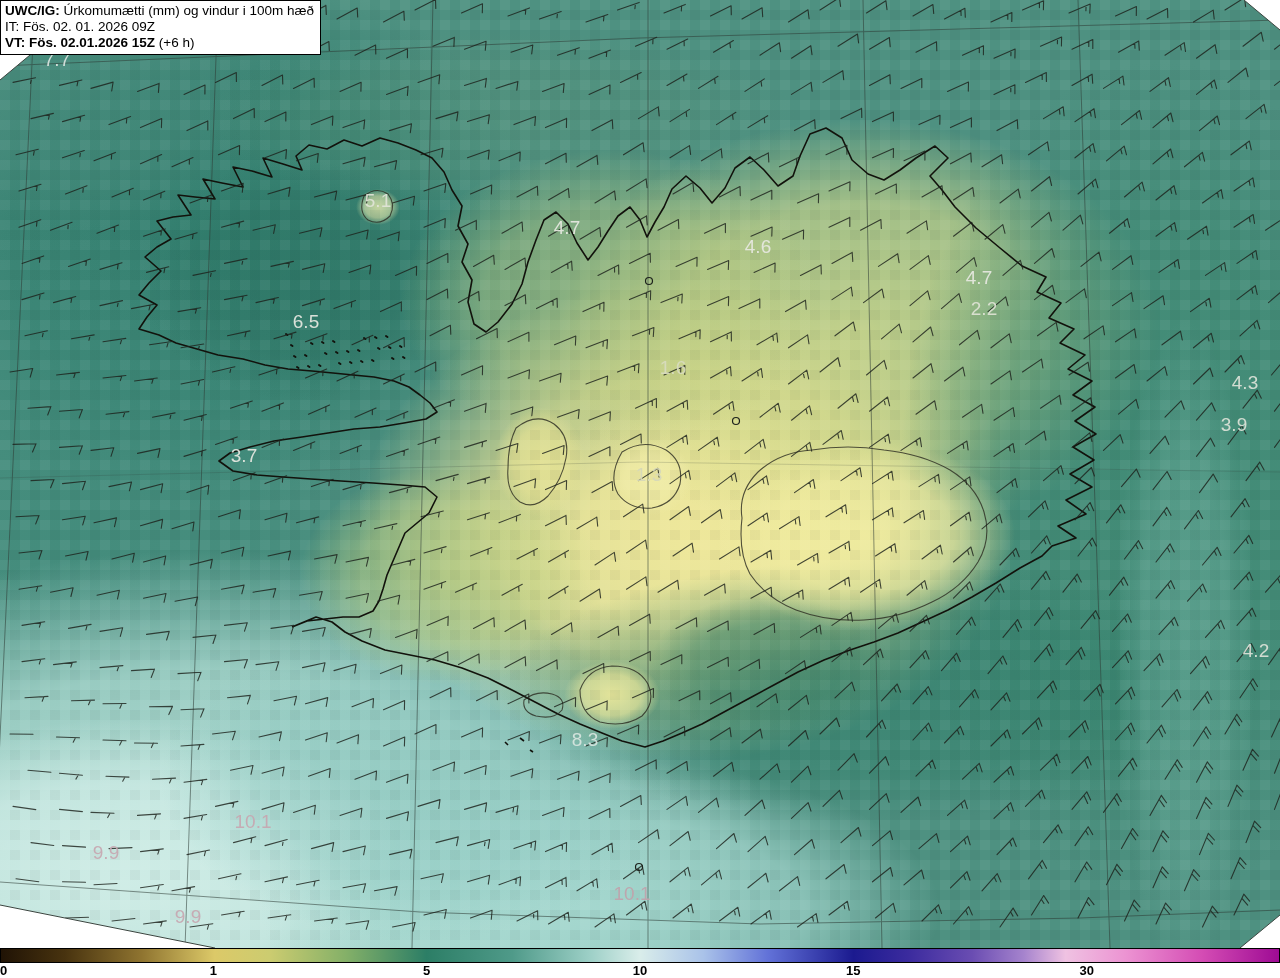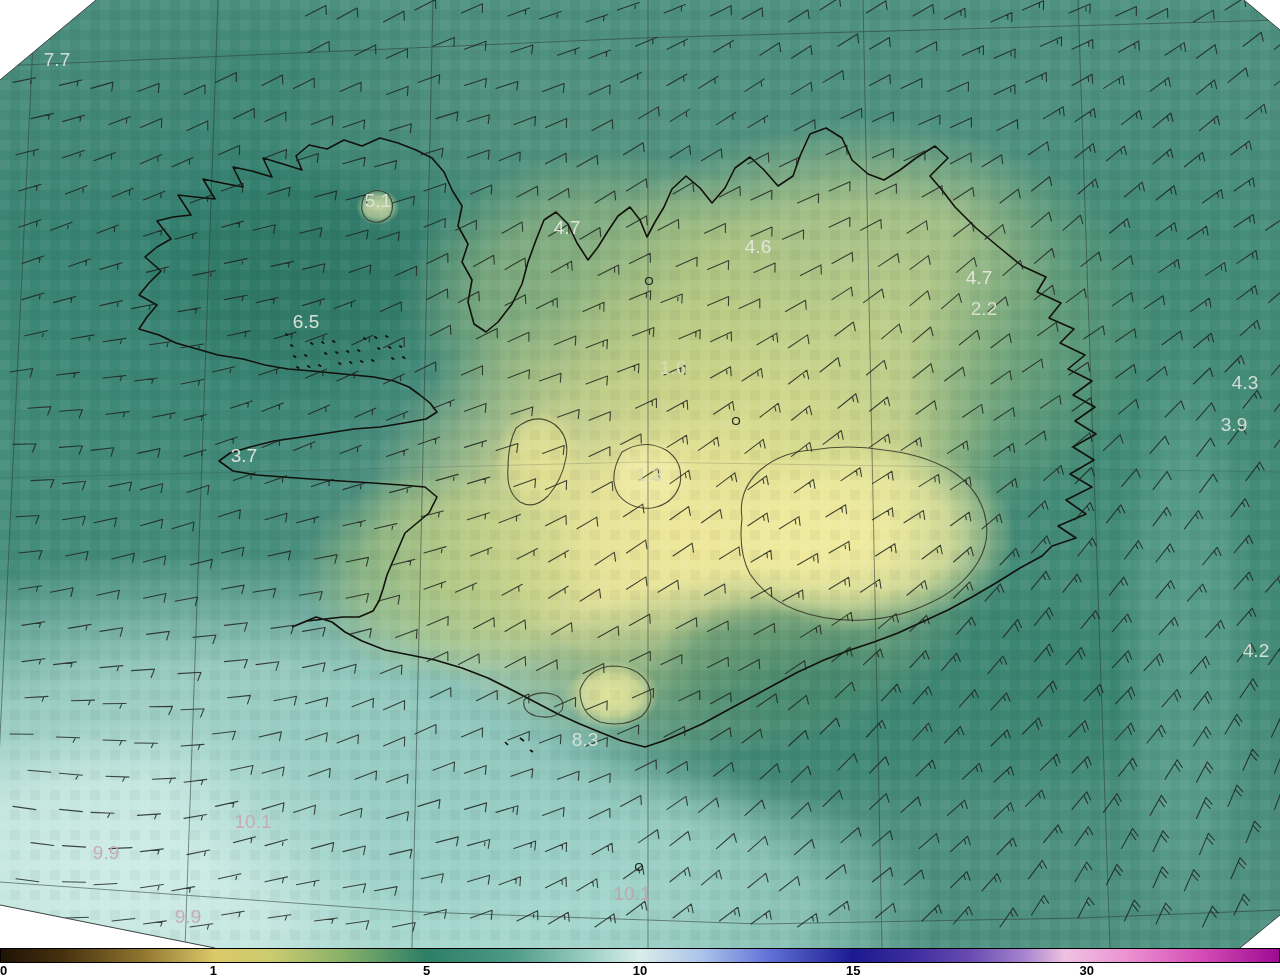--- a/index.html
+++ b/index.html
@@ -1099,20 +1099,25 @@
           <text x="649" y="481" fill="#d6d8ba" text-anchor="middle" opacity="0.92">1.3</text>
           <text x="1256" y="657" fill="#dee3d9" text-anchor="middle" opacity="0.92">4.2</text>
           <text x="585" y="746" fill="#d9e6e0" text-anchor="middle" opacity="0.92">8.3</text>
           <text x="253" y="828" fill="#c7a7b1" text-anchor="middle" opacity="0.92">10.1</text>
           <text x="106" y="859" fill="#c7a7b1" text-anchor="middle" opacity="0.92">9.9</text>
           <text x="632" y="900" fill="#c0a3ac" text-anchor="middle" opacity="0.92">10.1</text>
           <text x="188" y="923" fill="#c7a7b1" text-anchor="middle" opacity="0.92">9.9</text>
         </g>
     </svg>
 
+    <div class="title-box">
+      <div><b>UWC/IG:</b><span> Úrkomumætti (mm) og vindur i 100m hæð</span></div>
+      <div><span>IT: Fös. 02. 01. 2026 09Z</span></div>
+      <div><b>VT: Fös. 02.01.2026 15Z</b><span> (+6 h)</span></div>
+    </div>
   </div>
 
   <div class="colorbar">
     <div class="colorbar-gradient" id="cbar-gradient" style="background: linear-gradient(to right, rgb(32, 19, 5) 0%, rgb(72, 51, 15) 5%, rgb(143, 116, 48) 11%, rgb(220, 201, 104) 16.7%, rgb(204, 204, 112) 21%, rgb(132, 176, 104) 27%, rgb(44, 126, 102) 33.3%, rgb(79, 154, 137) 40%, rgb(156, 207, 198) 46%, rgb(217, 237, 234) 50%, rgb(169, 194, 233) 55%, rgb(98, 114, 216) 60%, rgb(27, 26, 143) 66.7%, rgb(59, 43, 158) 71%, rgb(106, 77, 178) 76%, rgb(165, 131, 205) 80%, rgb(239, 194, 226) 83.3%, rgb(236, 147, 210) 88%, rgb(212, 76, 180) 94%, rgb(158, 11, 148) 100%);"></div>
     <div class="colorbar-ticks" id="cbar-ticks">
         <span class="cbar-tick first" style="left: 0%;">0</span>
         <span class="cbar-tick" style="left: 16.6667%;">1</span>
         <span class="cbar-tick" style="left: 33.3333%;">5</span>
         <span class="cbar-tick" style="left: 50%;">10</span>
         <span class="cbar-tick" style="left: 66.6667%; text-align: center;">15</span>

